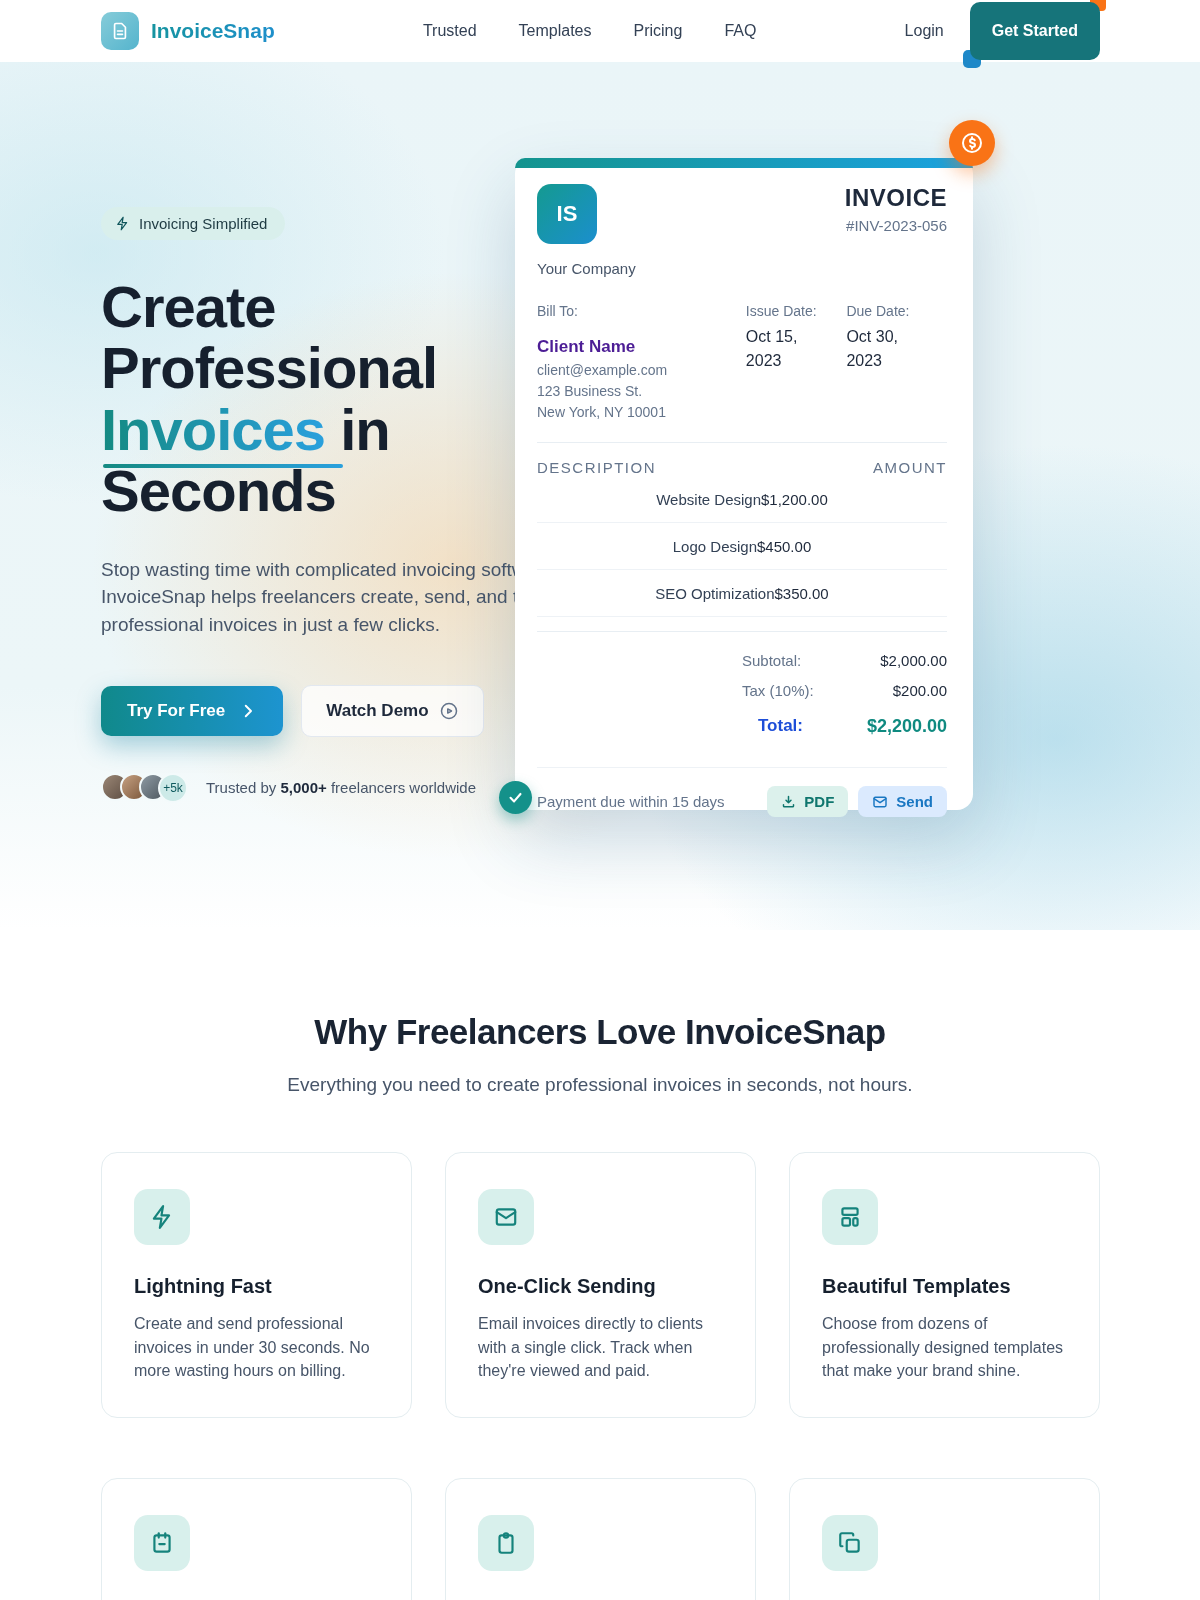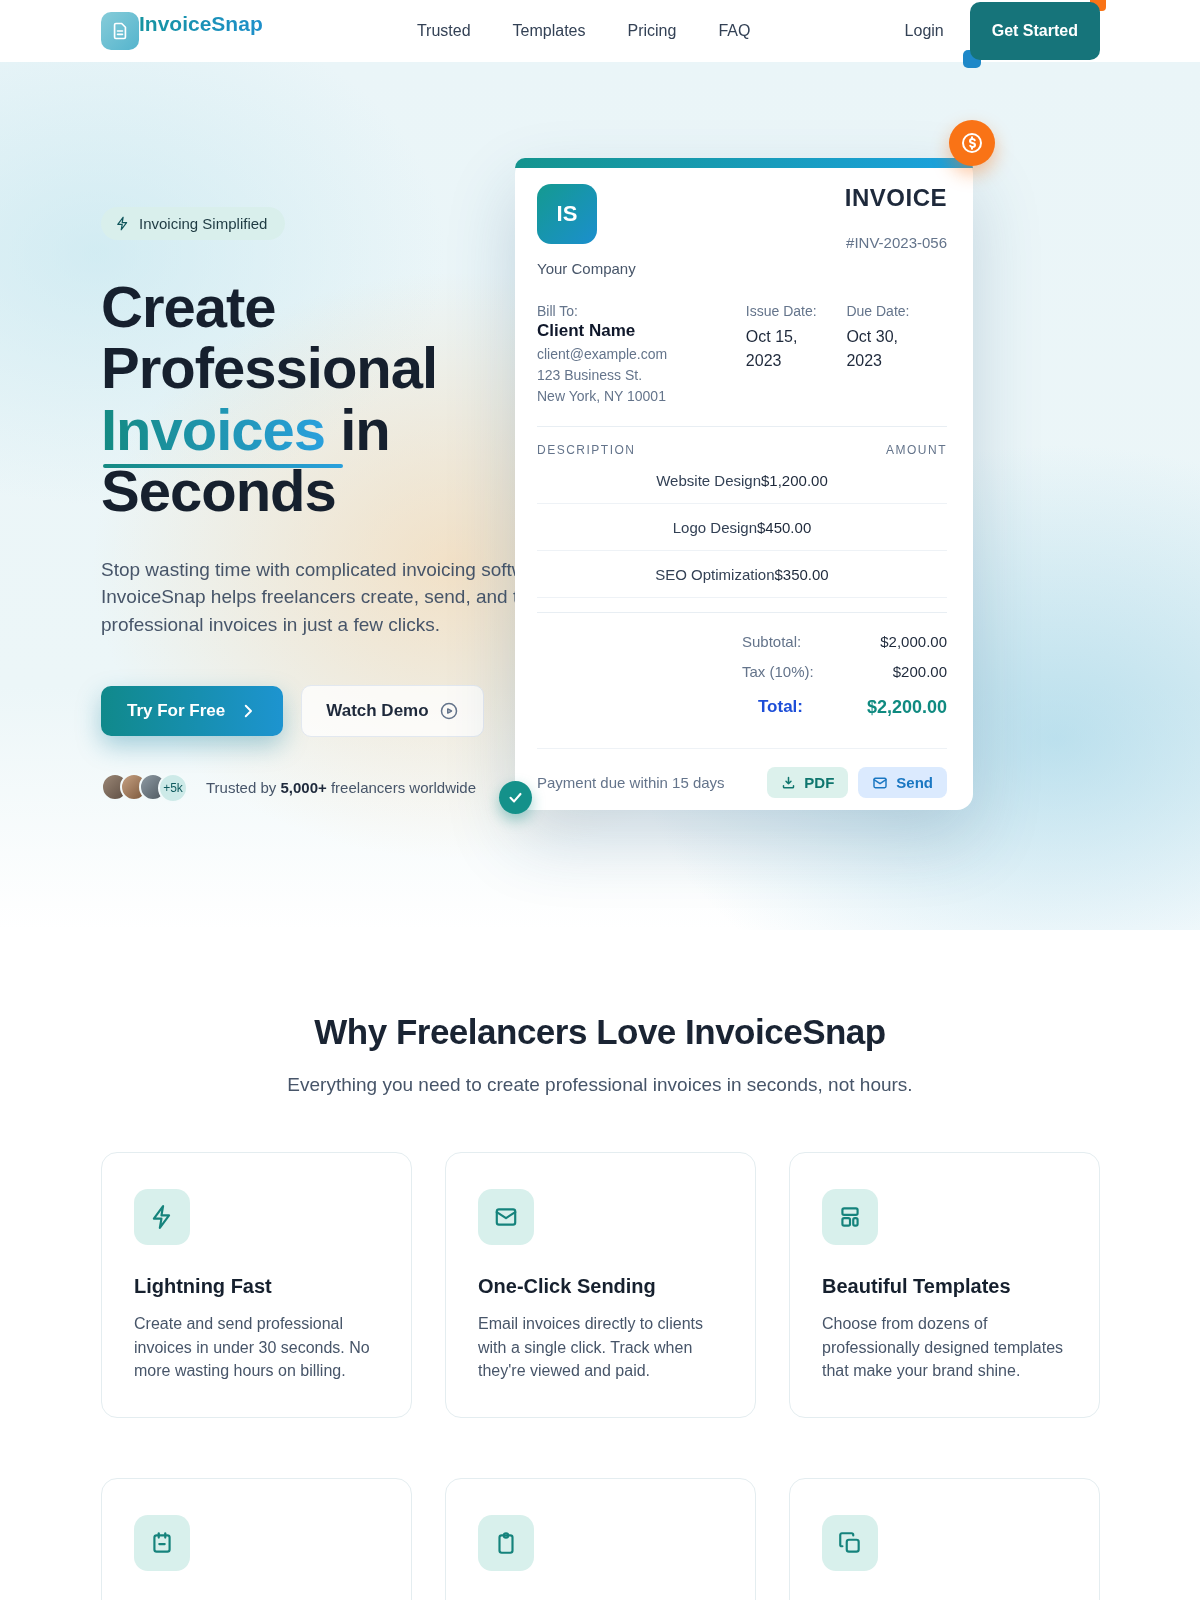--- a/index.html
+++ b/index.html
@@ -1,20 +1,20 @@
 <!DOCTYPE html>
 <html><head>
 <meta charset="utf-8">
 <style>
   * { margin:0; padding:0; box-sizing:border-box; }
   html,body { width:1200px; height:1600px; overflow:hidden; font-family:"Liberation Sans", sans-serif; background:#ffffff; }
 
   
   .header { position:relative; z-index:5; height:62px; background:#ffffff; display:flex; align-items:center; padding:0 100px 0 101px; }
-  .logo-group { display:flex; align-items:flex-start; }
+  .logo-group { display:flex; align-items:center; gap:12px; }
   .logo-badge { width:38px; height:38px; border-radius:10px; background:linear-gradient(135deg,#86ccd9,#55b4cd); display:flex; align-items:center; justify-content:center; }
   .logo-badge svg { stroke:#ffffff; }
   .brand-name { font-size:21px; font-weight:bold; background:linear-gradient(90deg,#1694a0,#1e8fcb); -webkit-background-clip:text; background-clip:text; color:transparent; }
   .nav-center { flex:1; display:flex; justify-content:center; gap:42px; }
   .nav-link { font-size:16px; color:#334155; text-decoration:none; cursor:pointer; }
   .nav-right { display:flex; align-items:center; gap:26px; }
   .login-link { font-size:16px; color:#334155; cursor:pointer; }
   .cta-wrap { position:relative; }
   .cta-wrap::before { content:""; position:absolute; right:-6px; top:-7px; width:16px; height:16px; border-radius:4px; background:#f97316; }
   .cta-wrap::after { content:""; position:absolute; left:-7px; bottom:-8px; width:18px; height:18px; border-radius:5px; background:#1e88c8; }
@@ -54,30 +54,30 @@
 
   
   .invoice-card { position:absolute; left:515px; top:96px; width:458px; height:652px; background:#ffffff; border-radius:16px; box-shadow:0 30px 70px rgba(30,80,120,0.20); }
   .invoice-topbar { height:10px; border-radius:16px 16px 0 0; background:linear-gradient(90deg,#14948e,#1ba2e0); }
   .invoice-body { padding:16px 26px 0 22px; }
   .inv-head { display:flex; justify-content:space-between; }
   .is-badge { width:60px; height:60px; border-radius:14px; background:linear-gradient(135deg,#149a90,#1b8fce); color:#fff; font-size:22px; font-weight:bold; display:flex; align-items:center; justify-content:center; }
   .company-name { margin-top:16px; font-size:15px; color:#475569; }
   .inv-title-block { text-align:right; }
   .inv-title { font-size:24px; font-weight:800; color:#1e293b; letter-spacing:0.5px; }
-  .inv-number { margin-top:22px; font-size:15px; color:#64748b; }
+  .inv-number { margin-top:5px; font-size:15px; color:#64748b; }
   .inv-meta { display:flex; margin-top:26px; }
   .bill-block { width:218px; }
   .meta-label { font-size:14px; color:#64748b; }
-  .client-name { margin-top:2px; font-size:17px; font-weight:bold; color:#0f172a; }
+  .client-name { margin-top:18px; font-size:17px; font-weight:bold; color:#4c1d95; }
   .client-line { margin-top:5px; font-size:14px; color:#64748b; }
   .date-block { width:105px; }
   .date-value { margin-top:6px; font-size:16px; color:#1e293b; width:70px; line-height:1.5; }
   .inv-divider { border:none; border-top:1px solid #e8eef3; margin-top:22px; }
-  .inv-table-head { display:flex; justify-content:space-between; margin-top:16px; font-size:12px; letter-spacing:1.5px; color:#64748b; }
+  .inv-table-head { display:flex; justify-content:space-between; margin-top:16px; font-size:15px; letter-spacing:1.5px; color:#64748b; }
   .inv-row { display:flex; justify-content:center; padding:15px 0 14px 0; border-bottom:1px solid #eef2f6; }
   .inv-row:first-of-type { border-top:1px solid #e8eef3; margin-top:10px; }
   .inv-row:last-of-type { border-bottom:none; }
   .row-desc { font-size:15px; color:#334155; }
   .row-amount { font-size:15px; color:#1e293b; }
   .totals-divider { border:none; border-top:1px solid #e8eef3; margin-top:14px; }
   .totals { margin-top:20px; margin-left:auto; width:205px; }
   .tot-line { display:flex; justify-content:space-between; margin-bottom:13px; }
   .tot-label { font-size:15px; color:#64748b; }
   .tot-val { font-size:15px; color:#1e293b; }

